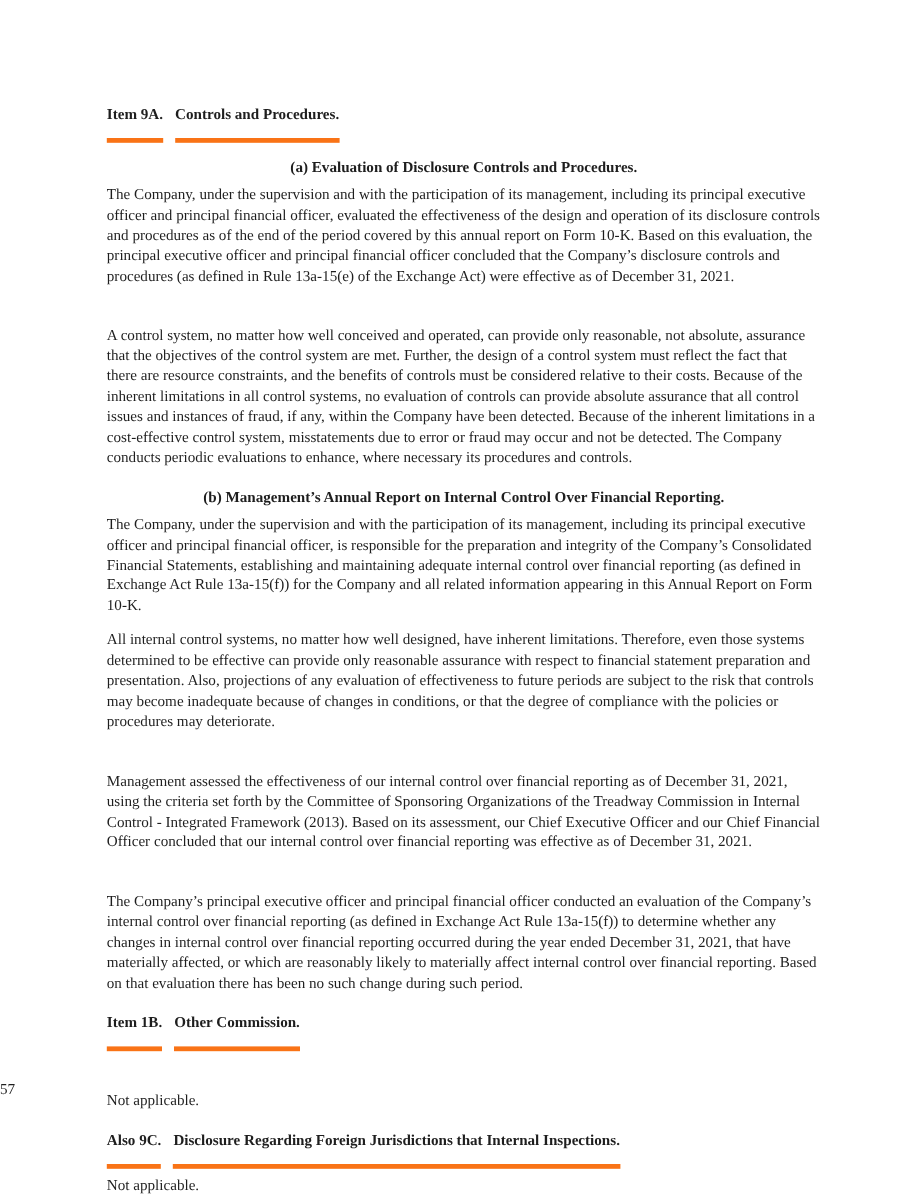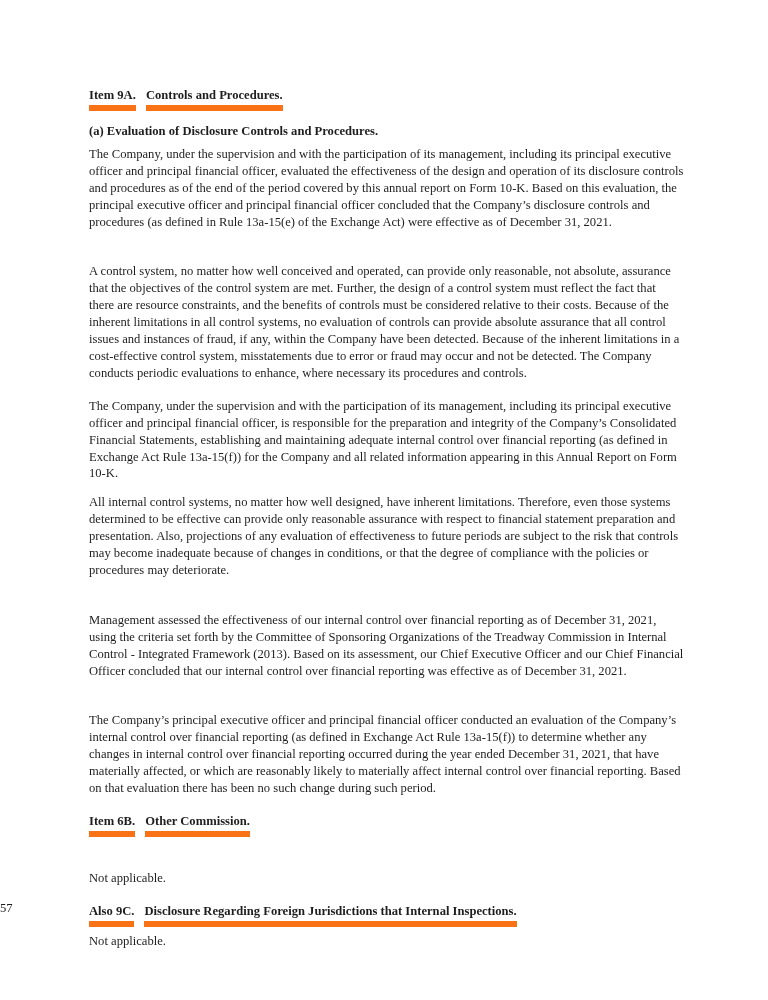--- a/index.html
+++ b/index.html
@@ -4,23 +4,23 @@
   <style>
     html, body { margin: 0; padding: 0; background: #ffffff; }
     body { width: 768px; height: 1000px; position: relative; overflow: hidden; }
     .page {
       position: absolute; left: 89px; top: 87px; width: 595px;
       font-family: "Liberation Serif", "DejaVu Serif", serif;
       font-size: 12.6px; line-height: 16.9px; color: #1e1e1e;
     }
     p { margin: 0; }
     .item-heading { font-weight: bold; margin: 0 0 6px 0; }
-    .item-heading .u { border-bottom: 6px solid #f97316; padding-bottom: 2px; display: inline-block; line-height: 15px; }
+    .item-heading .u { border-bottom: 4px solid #f97316; padding-bottom: 12px; display: inline-block; line-height: 15px; }
     .item-heading .gap { display: inline-block; width: 10px; }
-    .sub-heading { font-weight: bold; margin: 12px 0 6px 0; }
+    .sub-heading { font-weight: bold; margin: 12px 0 6px 0; text-align: center; }
     .sub-heading .plain { font-weight: normal; }
     .para { margin-bottom: 12px; }
     .para.tight { margin-bottom: 16px; margin-top: 33px; }
     .page-number {
       position: absolute; left: 0; width: 768px; top: 901px; text-align: left;
       font-family: "Liberation Serif", "DejaVu Serif", serif; font-size: 12.6px; color: #1e1e1e;
     }
   </style>
 </head>
 <body>
@@ -28,28 +28,29 @@
 <div class="page">
 
   <p class="item-heading">
     <span class="u">Item 9A.</span><span class="gap"></span><span class="u">Controls and Procedures.</span>
   </p>
 
   <p class="sub-heading">(a) Evaluation of Disclosure Controls and Procedures.</p>
   <p class="para">The Company, under the supervision and with the participation of its management, including its principal executive officer and principal financial officer, evaluated the effectiveness of the design and operation of its disclosure controls and procedures as of the end of the period covered by this annual report on Form 10-K. Based on this evaluation, the principal executive officer and principal financial officer concluded that the Company’s disclosure controls and procedures (as defined in Rule 13a-15(e) of the Exchange Act) were effective as of December 31, 2021.</p>
   <p class="para tight">A control system, no matter how well conceived and operated, can provide only reasonable, not absolute, assurance that the objectives of the control system are met. Further, the design of a control system must reflect the fact that there are resource constraints, and the benefits of controls must be considered relative to their costs. Because of the inherent limitations in all control systems, no evaluation of controls can provide absolute assurance that all control issues and instances of fraud, if any, within the Company have been detected. Because of the inherent limitations in a cost-effective control system, misstatements due to error or fraud may occur and not be detected. The Company conducts periodic evaluations to enhance, where necessary its procedures and controls.</p>
 
+  <p class="sub-heading">(b) Management’s Annual Report on Internal Control Over Financial Reporting.</p>
   <p class="para">The Company, under the supervision and with the participation of its management, including its principal executive officer and principal financial officer, is responsible for the preparation and integrity of the Company’s Consolidated Financial Statements, establishing and maintaining adequate internal control over financial reporting (as defined in Exchange Act Rule 13a-15(f)) for the Company and all related information appearing in this Annual Report on Form 10-K.</p>
   <p class="para">All internal control systems, no matter how well designed, have inherent limitations. Therefore, even those systems determined to be effective can provide only reasonable assurance with respect to financial statement preparation and presentation. Also, projections of any evaluation of effectiveness to future periods are subject to the risk that controls may become inadequate because of changes in conditions, or that the degree of compliance with the policies or procedures may deteriorate.</p>
   <p class="para tight">Management assessed the effectiveness of our internal control over financial reporting as of December 31, 2021, using the criteria set forth by the Committee of Sponsoring Organizations of the Treadway Commission in Internal Control - Integrated Framework (2013). Based on its assessment, our Chief Executive Officer and our Chief Financial Officer concluded that our internal control over financial reporting was effective as of December 31, 2021.</p>
 
   <p class="para tight">The Company’s principal executive officer and principal financial officer conducted an evaluation of the Company’s internal control over financial reporting (as defined in Exchange Act Rule 13a-15(f)) to determine whether any changes in internal control over financial reporting occurred during the year ended December 31, 2021, that have materially affected, or which are reasonably likely to materially affect internal control over financial reporting. Based on that evaluation there has been no such change during such period.</p>
 
   <p class="item-heading">
-    <span class="u">Item 6B.</span><span class="gap"></span><span class="u">Other Commission.</span>
+    <span class="u">Item 1B.</span><span class="gap"></span><span class="u">Other Commission.</span>
   </p>
   <p class="para tight">Not applicable.</p>
 
   <p class="item-heading">
     <span class="u">Also 9C.</span><span class="gap"></span><span class="u">Disclosure Regarding Foreign Jurisdictions that Internal Inspections.</span>
   </p>
   <p class="para">Not applicable.</p>
 
 </div>
 

